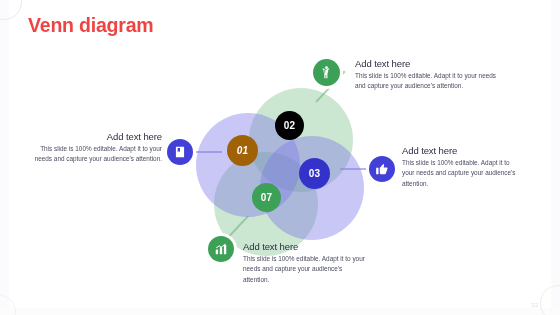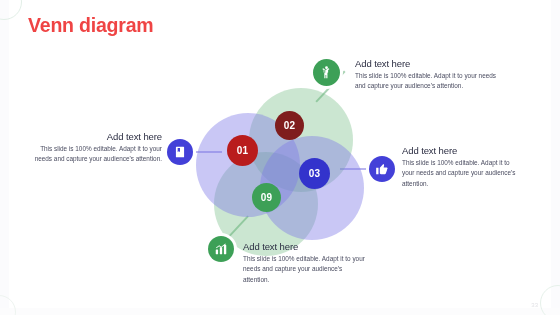--- a/index.html
+++ b/index.html
@@ -42,22 +42,22 @@
   
   .lobe-02{left:249px;top:88px;width:104px;height:104px;background:rgba(104,183,119,0.34);}
   .lobe-04{left:214px;top:152px;width:104px;height:104px;background:rgba(104,183,119,0.34);}
 
   
   .num{
     position:absolute;border-radius:50%;
     display:flex;align-items:center;justify-content:center;
     color:#ffffff;font-weight:bold;font-size:10px;letter-spacing:0.3px;
   }
-  .num-01{left:227px;top:135px;width:31px;height:31px;background:#b91c1c;}
-  .num-02{left:275px;top:111px;width:29px;height:29px;background:#7f1d1d;}
+  .num-01{left:227px;top:135px;width:31px;height:31px;background:#a16207;font-style:italic;}
+  .num-02{left:275px;top:111px;width:29px;height:29px;background:#000000;}
   .num-03{left:299px;top:158px;width:31px;height:31px;background:#3333cc;}
   .num-04{left:252px;top:183px;width:29px;height:29px;background:#3da057;}
 
   
   .conn{position:absolute;background:#b9b5ee;height:1.6px;transform-origin:0 50%;}
   .conn-green{background:#a9d3b4;}
 
   
   .ibadge{
     position:absolute;border-radius:50%;
@@ -111,21 +111,21 @@
     <div class="conn conn-green" style="left:222px;top:243px;width:38px;transform:rotate(-47deg);"></div>
 
     <div class="vcircle lobe-02"></div>
     <div class="vcircle lobe-04"></div>
     <div class="vcircle lobe-01"></div>
     <div class="vcircle lobe-03"></div>
 
     <div class="num num-01">01</div>
     <div class="num num-02">02</div>
     <div class="num num-03">03</div>
-    <div class="num num-04">09</div>
+    <div class="num num-04">07</div>
 
     <div class="ibadge ib-green ib-people">
       <svg width="15" height="15" viewBox="0 0 24 24" fill="#ffffff" aria-hidden="true">
         <circle cx="12" cy="4.2" r="2.2"></circle>
         <path d="M12 7.2c-1.1 0-2 .9-2 2v3.2H8.6V9.2a3.4 3.4 0 0 1 .9-2.3L7.2 5.6a1 1 0 1 0-1 1.7l1.2.7v3.8h1.1V21h1.9v-5.2h1.2V21h1.9v-9.2h1.1V8l1.2-.7a1 1 0 1 0-1-1.7l-2.3 1.3c.55.6.9 1.4.9 2.3v3.2H14V9.2c0-1.1-.9-2-2-2z"></path>
       </svg>
     </div>
 
     <div class="ibadge ib-blue ib-book">
       <svg width="14" height="14" viewBox="0 0 24 24" fill="#ffffff" aria-hidden="true">

